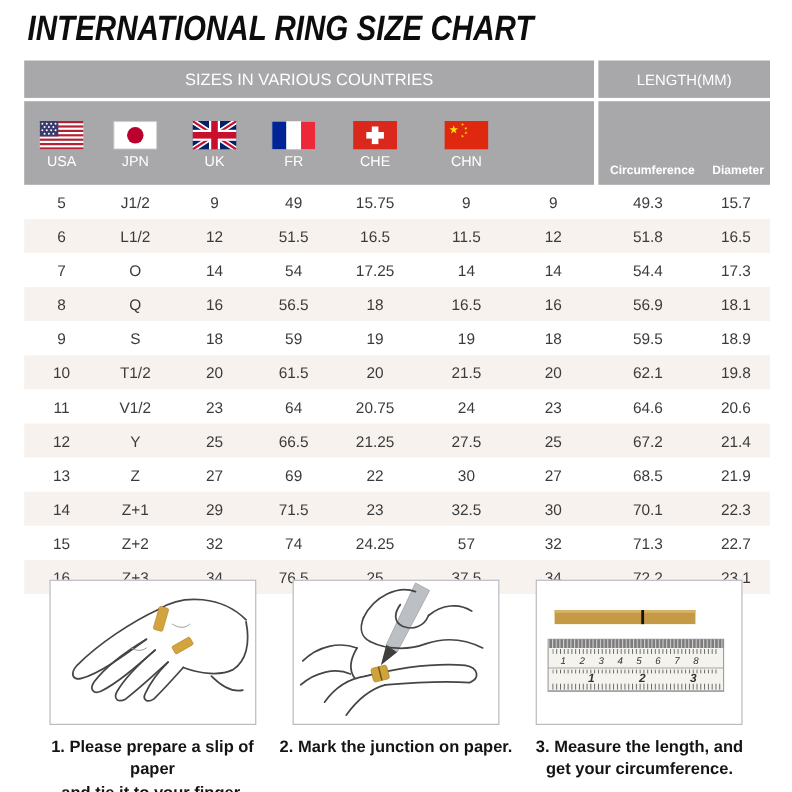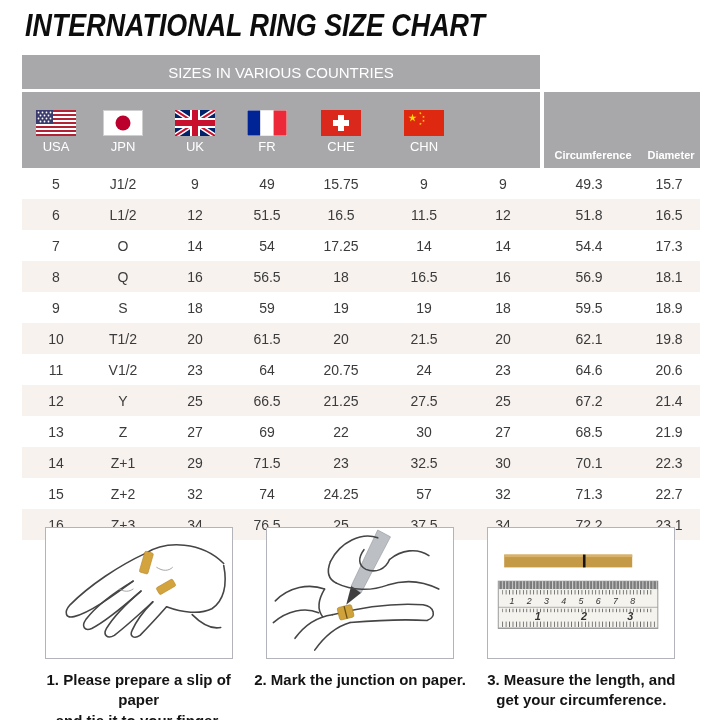--- a/index.html
+++ b/index.html
@@ -84,20 +84,21 @@
 
 <div class="page">
 
   <div class="title">INTERNATIONAL RING SIZE CHART</div>
 
   <div class="table-wrap">
 
     <div class="hdr-row">
       <div class="hdr-left">SIZES IN VARIOUS COUNTRIES</div>
       <div class="hdr-sep"></div>
+      <div class="hdr-right">LENGTH(MM)</div>
     </div>
 
     <div class="flag-row">
       <div class="flags-left">
 
         <div class="country">
           <svg class="flag" viewBox="0 0 40 26">
             <rect width="40" height="26" fill="#fff"></rect>
             <g fill="#B22234">
               <rect y="0" width="40" height="2"></rect>

